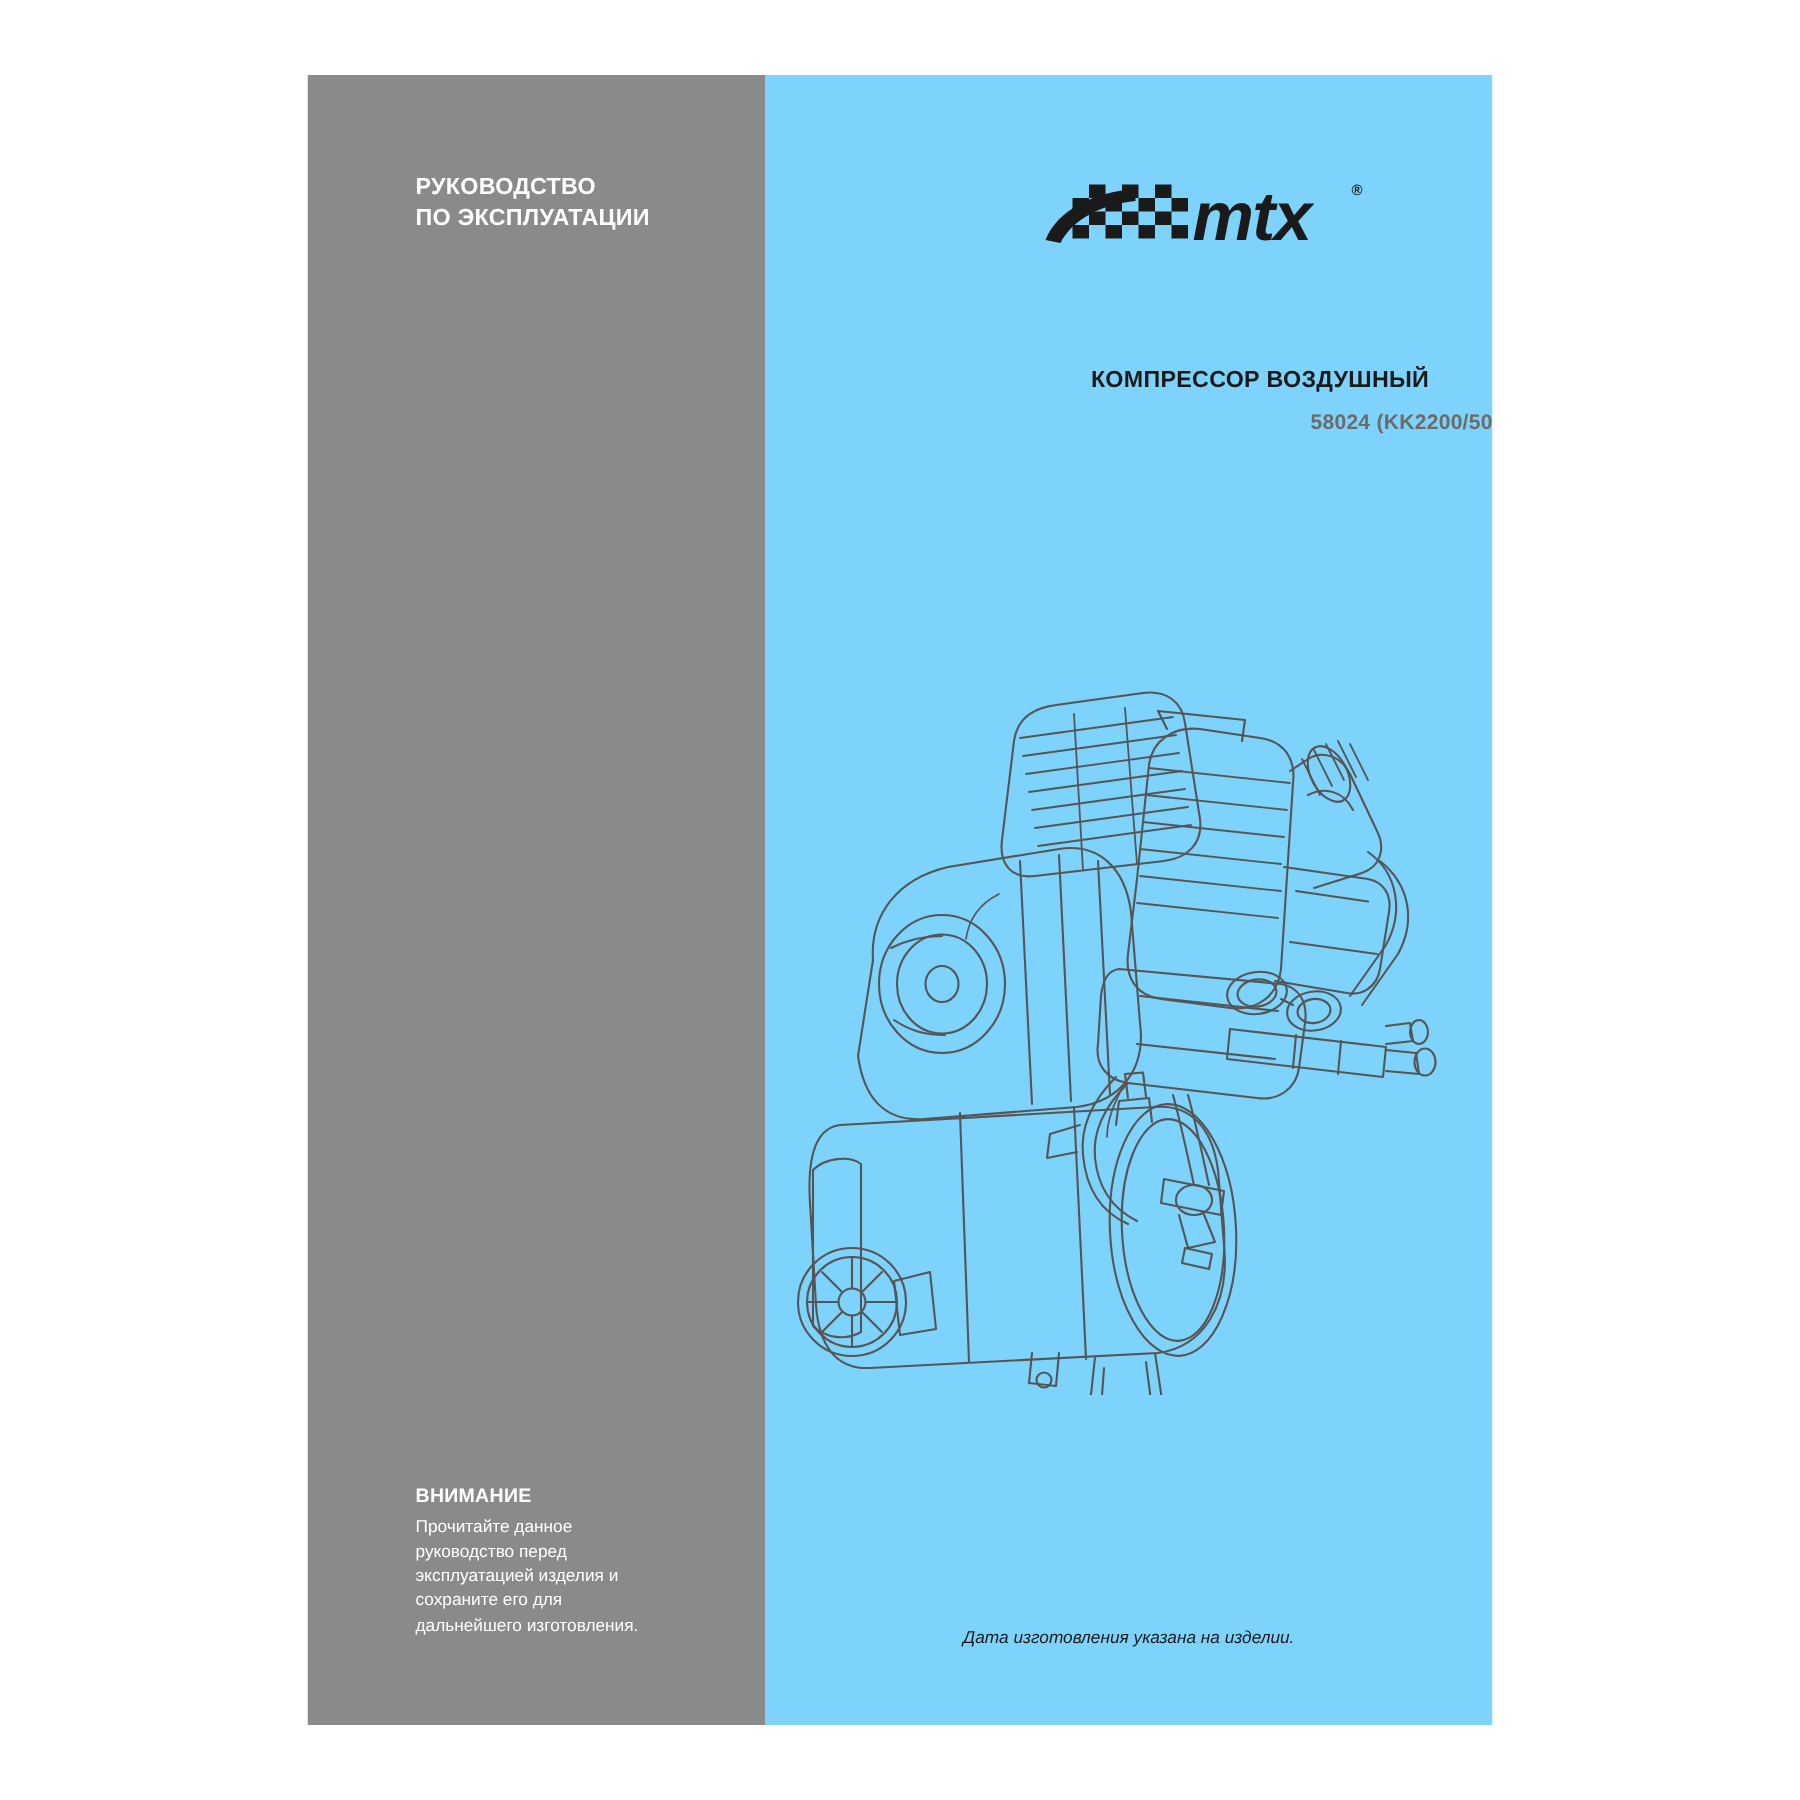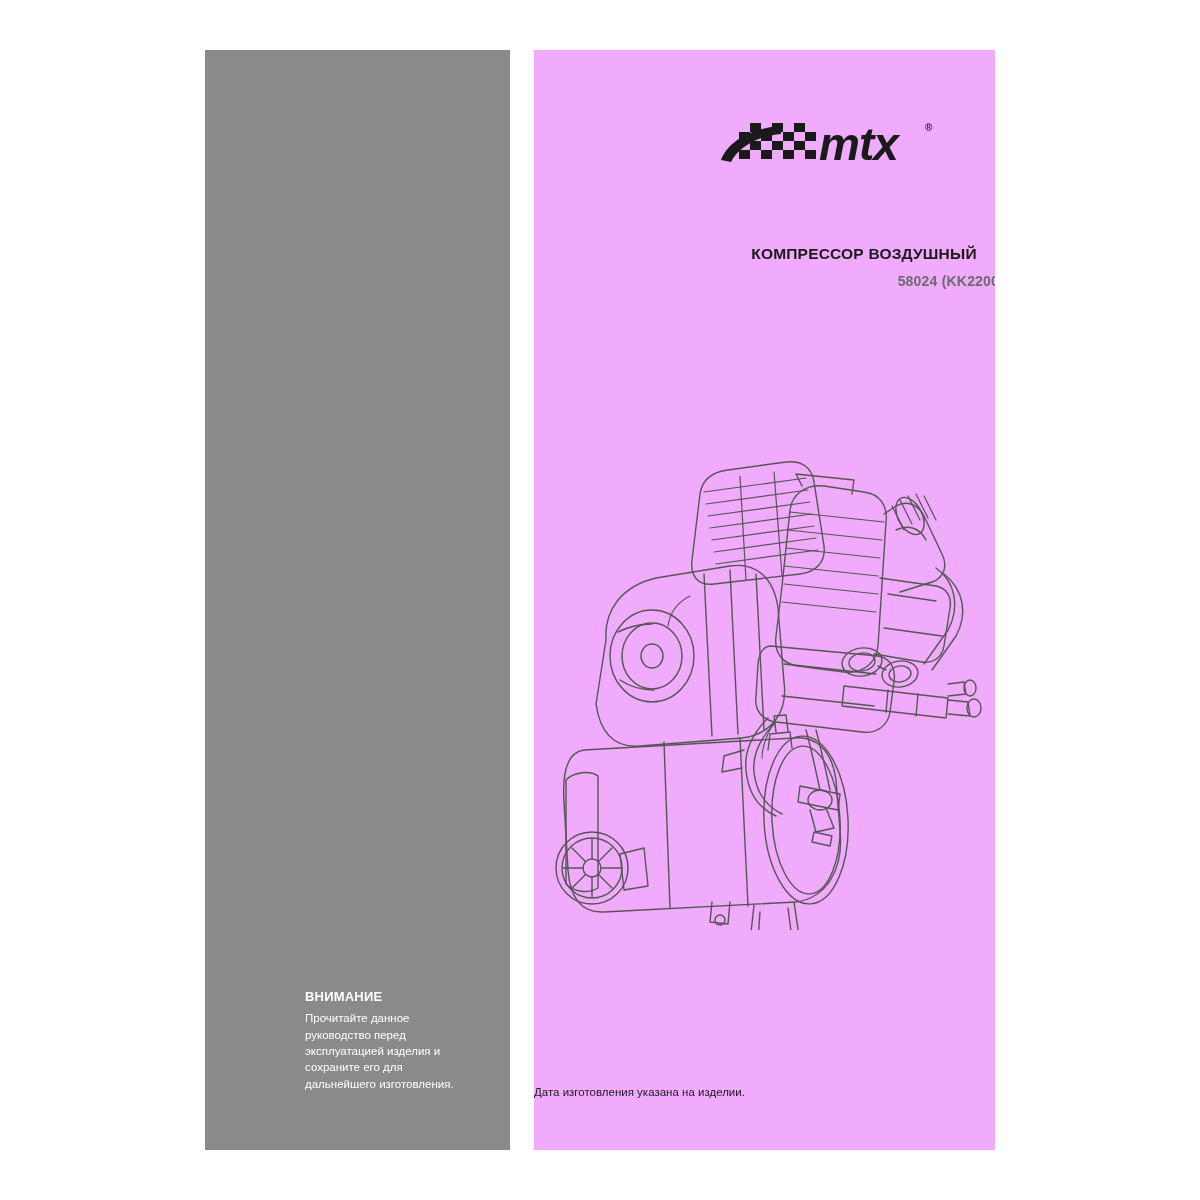--- a/index.html
+++ b/index.html
@@ -29,41 +29,39 @@
     width: 305px;
     height: 100%;
     background: #8a8a8a;
   }
   .right-area {
     position: absolute;
     left: 305px;
     top: 0;
     right: 0;
     height: 100%;
-    background: #f0abfc;
-    margin-left: 24px;
+    background: #7dd3fc;
   }
   .manual-title {
     position: absolute;
     left: 72px;
     top: 65px;
     width: 220px;
     color: #ffffff;
     font-size: 15.5px;
     font-weight: bold;
     line-height: 1.35;
     letter-spacing: 0.2px;
   }
   .attention-block {
     position: absolute;
     left: 72px;
     bottom: 58px;
     width: 160px;
     color: #ffffff;
-    margin-left: 28px;
   }
   .attention-title {
     font-size: 13px;
     font-weight: bold;
     margin-bottom: 6px;
     letter-spacing: 0.2px;
   }
   .attention-text {
     font-size: 11.5px;
     line-height: 1.42;
@@ -111,30 +109,36 @@
     left: 10px;
     top: 400px;
     width: 470px;
     height: 480px;
   }
   .footer-note {
     position: absolute;
     left: 0;
     right: 0;
     bottom: 52px;
+    text-align: center;
     font-size: 11.5px;
     color: #1a1a1a;
+    font-style: italic;
   }
 </style>
 </head>
 <body>
 
 <div class="page">
 
   <div class="left-band">
+    <div class="manual-title">
+      <div>РУКОВОДСТВО</div>
+      <div>ПО ЭКСПЛУАТАЦИИ</div>
+    </div>
 
     <div class="attention-block">
       <div class="attention-title">ВНИМАНИЕ</div>
       <div class="attention-text">Прочитайте данное руководство перед эксплуатацией изделия и сохраните его для дальнейшего изготовления.</div>
     </div>
   </div>
 
   <div class="right-area">
 
     <div class="logo">

